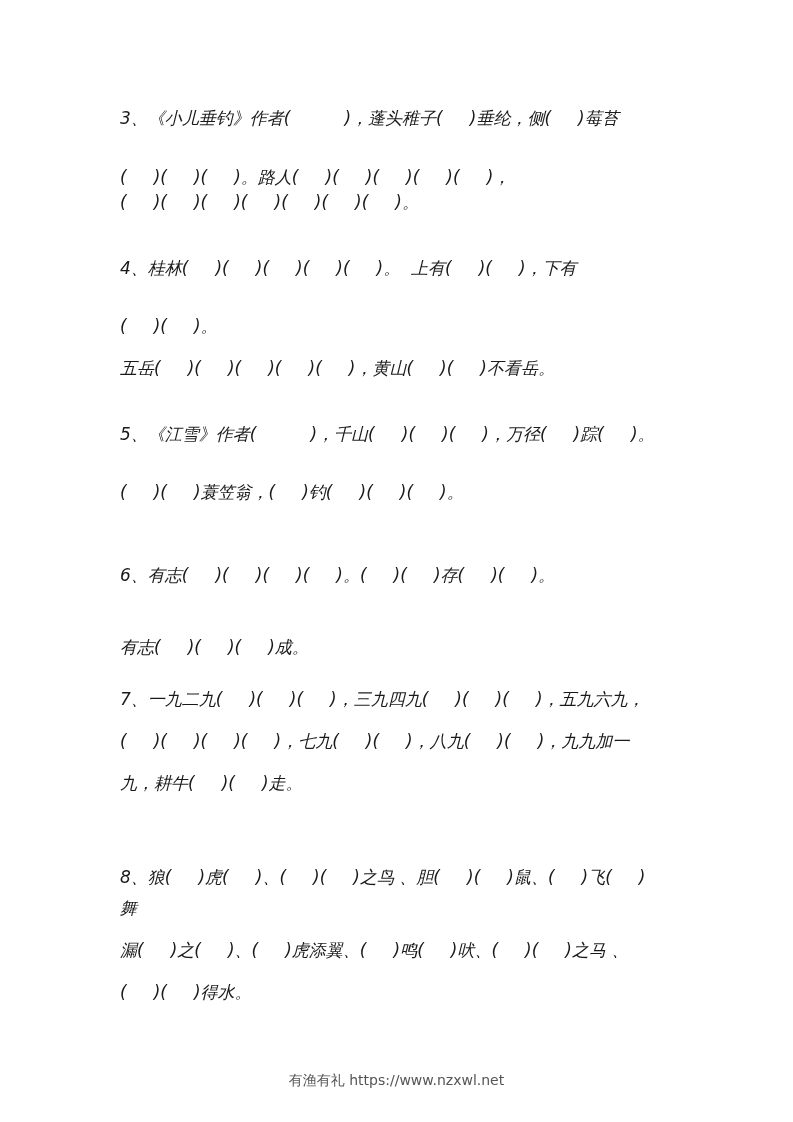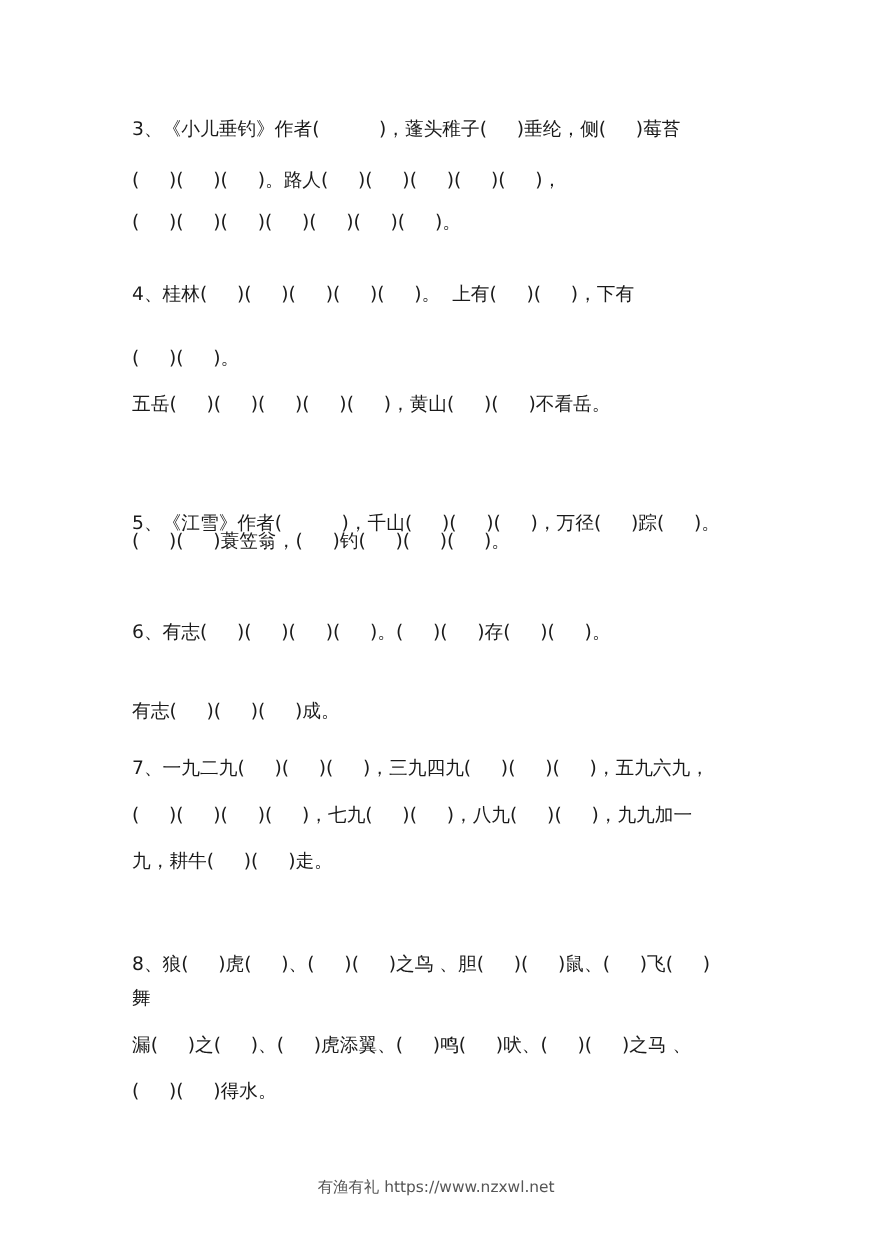--- a/index.html
+++ b/index.html
@@ -1,35 +1,35 @@
 <!DOCTYPE html>
 <html><head>
 <meta charset="utf-8">
 <style>
   html, body { margin: 0; padding: 0; background: #ffffff; }
   body { width: 793px; height: 1122px; position: relative; overflow: hidden;
          font-family: "DejaVu Sans", "Liberation Sans", sans-serif; color: #1a1a1a; }
   .line { position: absolute; left: 120px; height: 24px; line-height: 24px;
-          font-size: 17px; white-space: pre; display: flex; align-items: center; }
+          font-size: 17px; white-space: pre; display: flex; align-items: center; font-style: italic; }
   .footer { position: absolute; top: 1070px; left: 0; width: 793px; text-align: center;
             font-size: 14px; color: #555555; line-height: 20px; }
 </style>
 </head>
 <body>
 
 <div>
   <div class="line" style="top:106px">3、《小儿垂钓》作者(          )，蓬头稚子(     )垂纶，侧(     )莓苔</div>
-  <div class="line" style="top:152px">(     )(     )(     )。路人(     )(     )(     )(     )(     )，</div>
+  <div class="line" style="top:165px">(     )(     )(     )。路人(     )(     )(     )(     )(     )，</div>
   <div class="line" style="top:190px">(     )(     )(     )(     )(     )(     )(     )。</div>
 
   <div class="line" style="top:256px">4、桂林(     )(     )(     )(     )(     )。  上有(     )(     )，下有</div>
   <div class="line" style="top:314px">(     )(     )。</div>
   <div class="line" style="top:356px">五岳(     )(     )(     )(     )(     )，黄山(     )(     )不看岳。</div>
 
-  <div class="line" style="top:464px">5、《江雪》作者(          )，千山(     )(     )(     )，万径(     )踪(     )。</div>
+  <div class="line" style="top:422px">5、《江雪》作者(          )，千山(     )(     )(     )，万径(     )踪(     )。</div>
   <div class="line" style="top:480px">(     )(     )蓑笠翁，(     )钓(     )(     )(     )。</div>
 
   <div class="line" style="top:563px">6、有志(     )(     )(     )(     )。(     )(     )存(     )(     )。</div>
   <div class="line" style="top:635px">有志(     )(     )(     )成。</div>
 
   <div class="line" style="top:687px">7、一九二九(     )(     )(     )，三九四九(     )(     )(     )，五九六九，</div>
   <div class="line" style="top:729px">(     )(     )(     )(     )，七九(     )(     )，八九(     )(     )，九九加一</div>
   <div class="line" style="top:771px">九，耕牛(     )(     )走。</div>
 
   <div class="line" style="top:865px">8、狼(     )虎(     )、(     )(     )之鸟 、胆(     )(     )鼠、(     )飞(     )</div>

